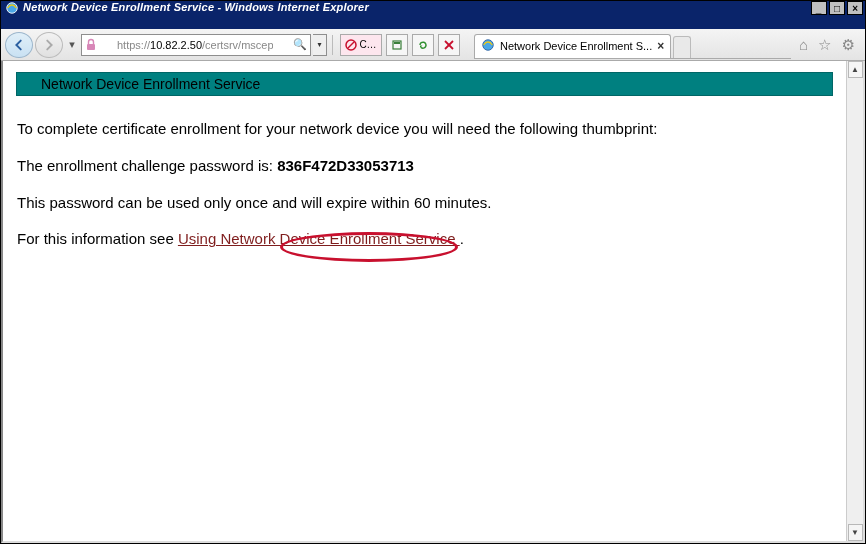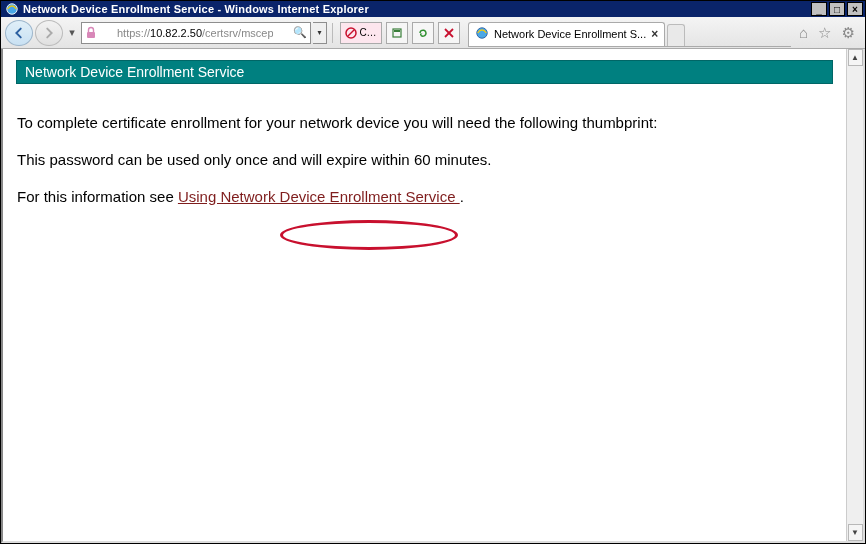--- a/index.html
+++ b/index.html
@@ -10,23 +10,24 @@
     background:#fff;
     width:866px; height:544px;
     overflow:hidden;
     border:1px solid #000;
     display:flex; flex-direction:column;
   }
   
   .titlebar {
     background: linear-gradient(#0a246a, #0a246a);
     color:#fff;
-    height:16px;
-    display:flex; align-items:center;
+    height:28px;
+    display:flex; 
     padding:0 2px 0 4px;
+    font-style:italic;
   }
   .titlebar .ie-icon {
     width:14px; height:14px; margin-right:4px;
     display:flex; align-items:center; justify-content:center;
   }
   .titlebar .title-text { font-weight:bold; font-size:11px; flex:1; letter-spacing:0.2px;}
   .winbtn {
     width:16px;height:14px;background:#c0c0c0;border:1px solid #000;
     margin-left:2px;display:flex;align-items:center;justify-content:center;
     font-size:10px; font-family:Arial; font-weight:bold;
@@ -78,21 +79,21 @@
   .smallbtn{
     width:22px;height:22px;border:1px solid #aaa;background:#f6f6f6;
     display:flex;align-items:center;justify-content:center;font-size:11px;
     margin-left:2px;
   }
   .smallbtn.pink{ background:#fde6ee; }
   .smallbtn.wide{ width:42px; gap:2px;}
   .tabstrip {
     flex:1;
     display:flex; align-items:flex-end;
-    height:28px; margin-left:6px;
+    height:28px; margin-left:12px;
     border-bottom:1px solid #aaa;
   }
   .tab {
     height:24px;
     border:1px solid #aaa; border-bottom:none;
     background:#fff;
     display:flex; align-items:center;
     padding:0 6px; gap:5px;
     font-size:11px;
     max-width:200px;
@@ -129,24 +130,24 @@
   }
   .page{
     position:absolute; left:0; top:0; right:17px; bottom:0;
     padding:12px 14px;
     font-family: Arial, sans-serif;
     font-size:15px;
     color:#000;
   }
   .page-headbar{
     background:#008080;
-    color:#ffffff;
+    color:#000000;
     font-size:14px;
-    padding:3px 8px;
-    margin: -1px -1px 30px -1px;
+    padding:3px 24px;
+    margin: -1px -1px 24px -1px;
     border:1px solid #006666;
   }
   .para{ margin:0 0 18px 0; line-height:1.25;}
   .bold{ font-weight:bold;}
   .link{ color:#7f1d1d; text-decoration:underline;}
   .annot{
     position:absolute;
     border:3px solid #c8102e;
     border-radius:50%;
     pointer-events:none;
@@ -242,20 +243,23 @@
     <span>☆</span>
     <span>⚙</span>
   </div>
 </div>
 
 <div class="contentwrap">
   <div class="page">
     <div class="page-headbar">Network Device Enrollment Service</div>
 
     <p class="para">To complete certificate enrollment for your network device you will need the following thumbprint:</p>
+    <p class="para" style="position:relative;">
+      <span>The enrollment challenge password is: </span><span class="bold">836F472D33053713</span>
+    </p>
     <p class="para">This password can be used only once and will expire within 60 minutes.</p>
     <p class="para">
       <span>For this information see </span><a href="#" class="link">Using Network Device Enrollment Service </a><span>.</span>
     </p>
 
     <div class="annot" style="left:277px; top:171px; width:178px; height:30px;"></div>
   </div>
 
   <div class="scrolltrack">
     <div class="scrollarrow">▲</div>

